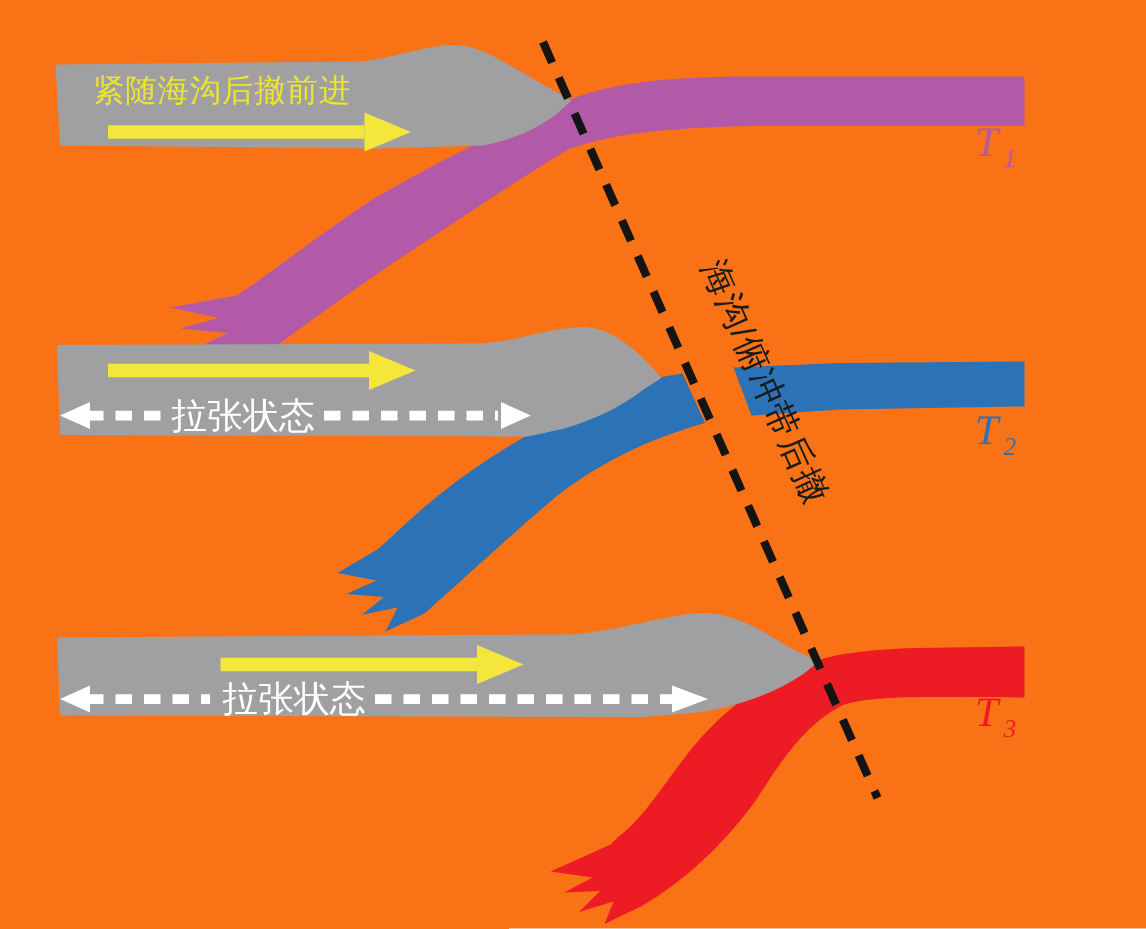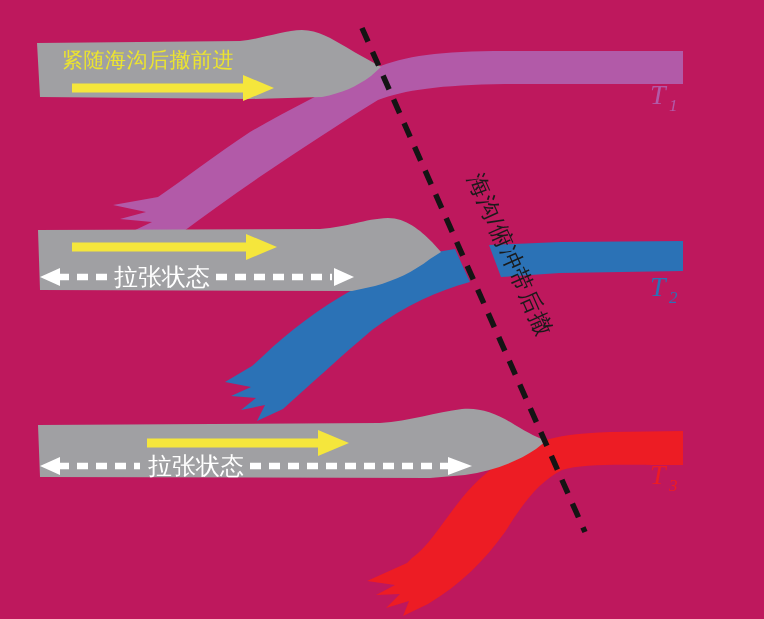--- a/index.html
+++ b/index.html
@@ -1,20 +1,20 @@
 <!DOCTYPE html>
 <html><head>
 <meta charset="utf-8">
 <style>
   html, body { margin: 0; padding: 0; background: #ffffff; }
   .stage {
     position: relative;
     width: 764px;
     height: 619px;
-    background: #be185d;
+    background: #f97316;
     overflow: hidden;
     font-family: "Liberation Sans", sans-serif;
   }
   svg { display: block; }
   text { user-select: none; }
   .cjk { font-family: "Liberation Sans", sans-serif; }
   .serif-label { font-family: "Liberation Serif", serif; font-style: italic; }
 </style>
 </head>
 <body>

